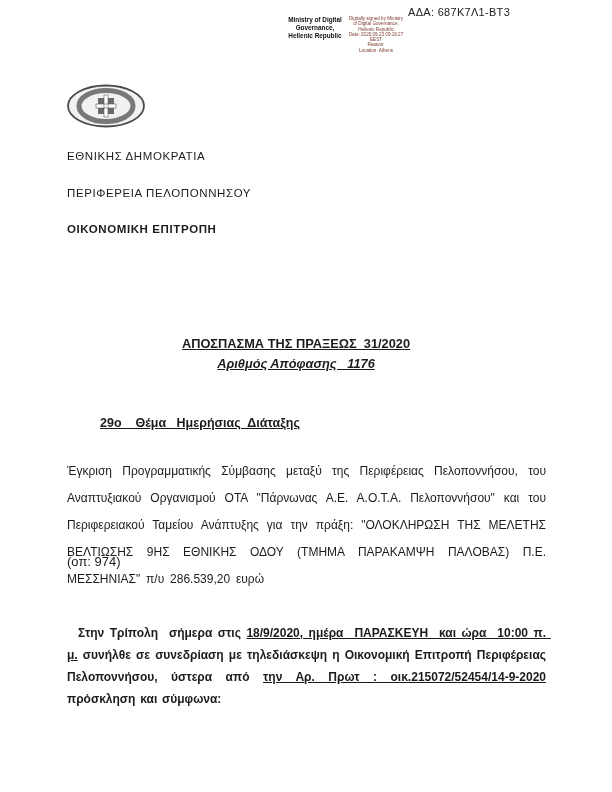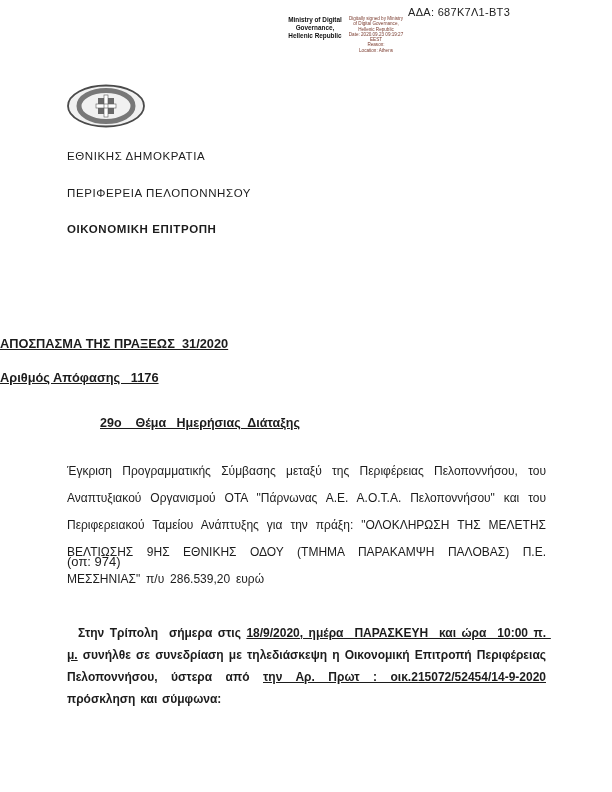--- a/index.html
+++ b/index.html
@@ -49,28 +49,28 @@
     letter-spacing:0.6px;
     color:#1c1c1c;
     white-space:pre;
   }
   .org-line-1 { top:150px; }
   .org-line-2 { top:187px; }
   .org-line-3 { top:223px; font-weight:bold; }
 
   .center-title {
     left:0; width:592px;
-    text-align:left;
+    text-align:center;
     font-size:12.8px;
     font-weight:bold;
     text-decoration:underline;
     white-space:pre;
   }
   .title-praxis   { top:336px; }
-  .title-decision { top:370px; }
+  .title-decision { top:356px;font-style:italic; }
 
   .topic-title {
     left:100px; top:416px;
     font-size:12.5px;
     font-weight:bold;
     text-decoration:underline;
     white-space:pre;
   }
 
   .para {

